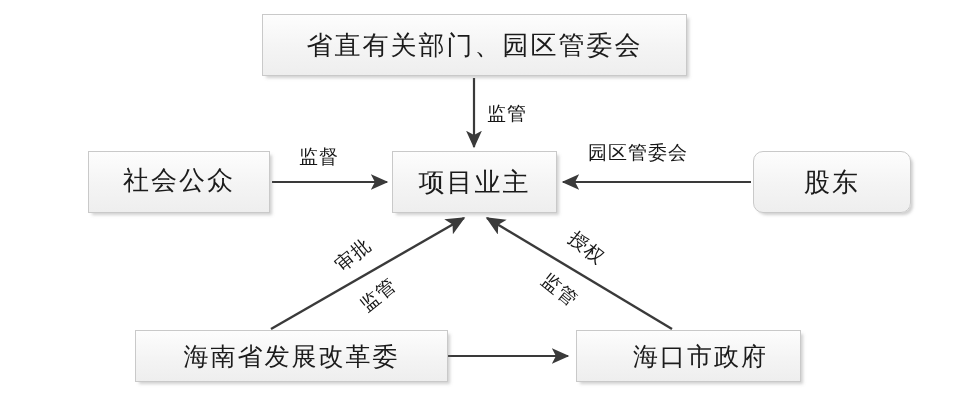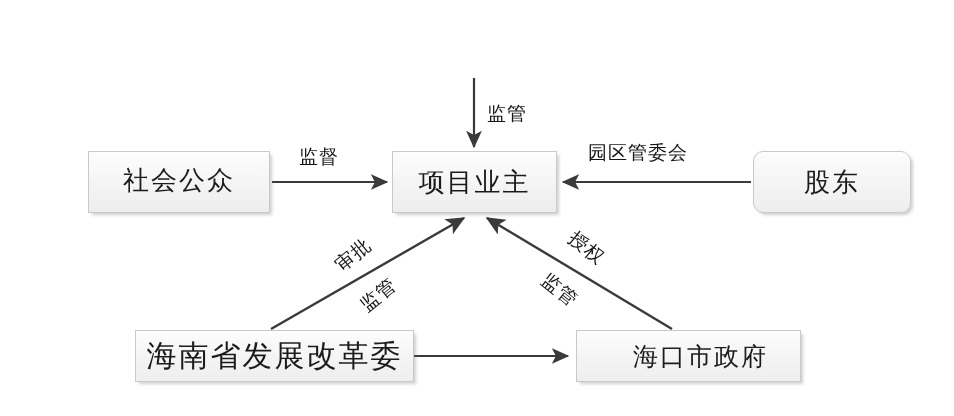--- a/index.html
+++ b/index.html
@@ -31,22 +31,22 @@
     font-family: "DejaVu Serif", "Liberation Serif", serif;
     font-size: 26px;
     letter-spacing: 2px;
     white-space: nowrap;
     line-height: 1;
   }
   #node-dept   { left: 262px; top: 14px;  width: 425px; height: 62px; }
   #node-public { left: 88px;  top: 151px; width: 182px; height: 62px; font-family: Liberation Mono, monospace; }
   #node-owner  { left: 392px; top: 151px; width: 165px; height: 62px; }
   #node-share  { left: 753px; top: 151px; width: 158px; height: 62px; border-radius: 10px; }
-  #node-ndrc   { left: 135px; top: 330px; width: 279px; height: 52px;
-                 font-size: 30px; }
+  #node-ndrc   { left: 135px; top: 330px; width: 313px; height: 52px;
+                 font-size: 25px; }
   #node-gov    { left: 576px; top: 330px; width: 225px; height: 52px;
                  font-size: 25px; padding-left: 24px; }
 
   
   #edges {
     position: absolute;
     left: 0; top: 0;
     width: 954px; height: 416px;
     pointer-events: none;
   }
@@ -96,20 +96,21 @@
 
     <line x1="751" y1="182" x2="563" y2="182" stroke="#3a3a3a" stroke-width="2.2" marker-end="url(#arrowhead)"></line>
 
     <line x1="271" y1="329" x2="464" y2="218" stroke="#3a3a3a" stroke-width="2.4" marker-end="url(#arrowhead)"></line>
 
     <line x1="672" y1="329" x2="487" y2="218" stroke="#3a3a3a" stroke-width="2.4" marker-end="url(#arrowhead)"></line>
 
     <line x1="406" y1="356" x2="568" y2="356" stroke="#3a3a3a" stroke-width="2.2" marker-start="url(#arrowhead)" marker-end="url(#arrowhead)"></line>
   </svg>
 
+  <div class="node" id="node-dept">省直有关部门、园区管委会</div>
 
   <div class="node" id="node-public">社会公众</div>
 
   <div class="node" id="node-owner">项目业主</div>
 
   <div class="node" id="node-share">股东</div>
 
   <div class="node" id="node-ndrc">海南省发展改革委</div>
 
   <div class="node" id="node-gov">海口市政府</div>

